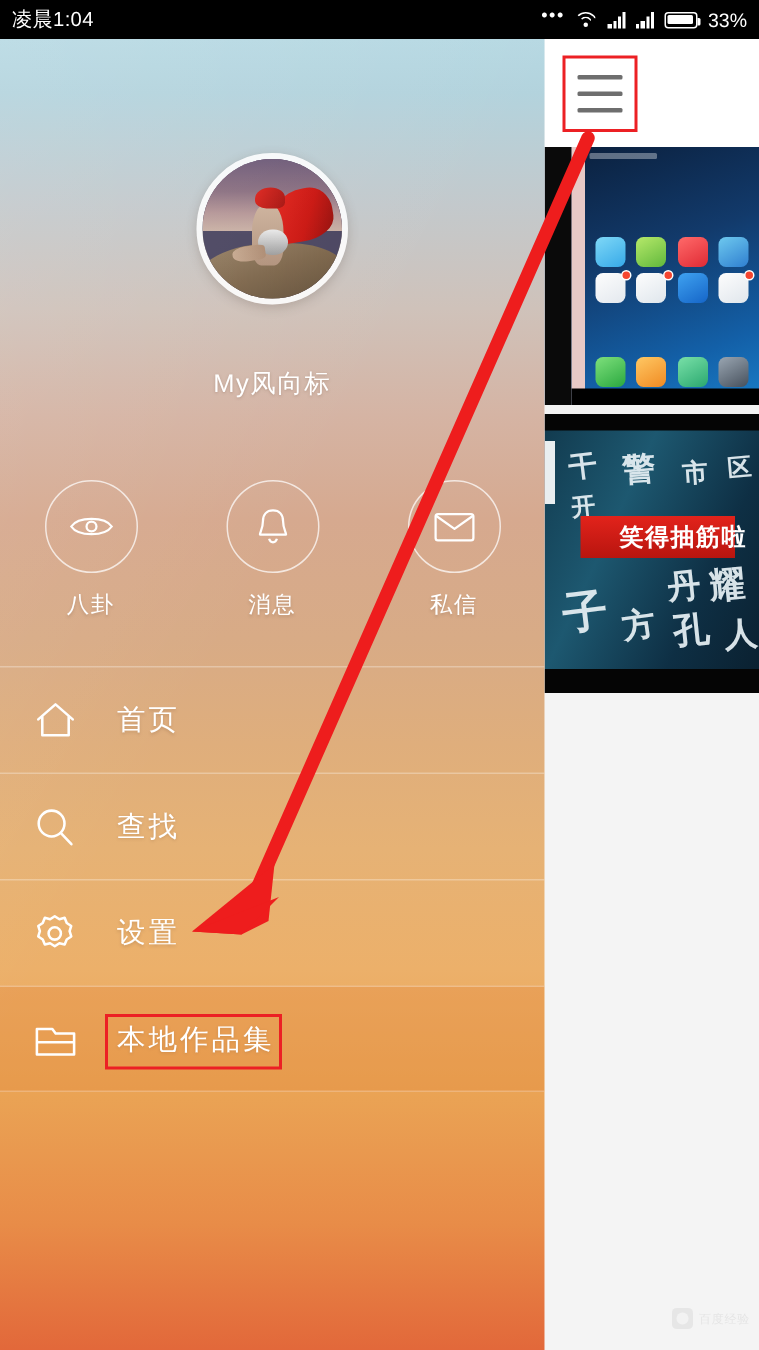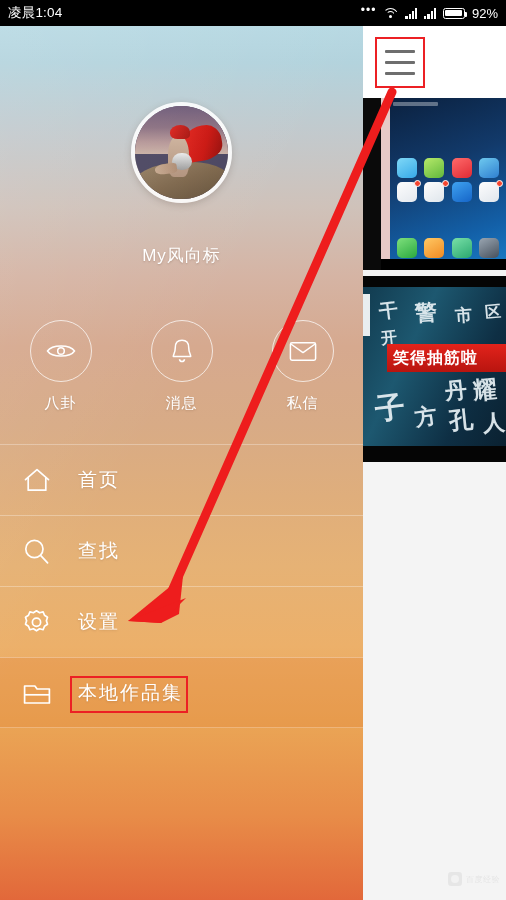--- a/index.html
+++ b/index.html
@@ -70,22 +70,22 @@
   .icwrap{ position:relative; }
 
   
   #thumb-meme{ top:250px; height:186px; background:#0b2230; }
   #thumb-meme .bg{ position:absolute; inset:0;
     background:linear-gradient(115deg,#11394d 0%,#1d5870 35%,#0e2f44 70%,#0a1f2e 100%); }
   #thumb-meme .barTop{ position:absolute; left:0; top:0; width:100%; height:11px; background:#050505; }
   #thumb-meme .barBot{ position:absolute; left:0; bottom:0; width:100%; height:16px; background:#050505; }
   #thumb-meme .ch{ position:absolute; color:#e9f2f6; font-family:"DejaVu Sans",sans-serif;
     font-weight:700; opacity:.92; }
-  #thumb-meme .redband{ position:absolute; left:24px; top:68px; width:119px; height:28px;
-    background:linear-gradient(180deg,#e2231b,#b8150f); display:flex; align-items:center; }
+  #thumb-meme .redband{ position:absolute; left:24px; top:68px; width:103px; height:28px;
+    background:linear-gradient(180deg,#e2231b,#b8150f); display:flex; align-items:center;padding-left:20px; }
   #thumb-meme .redband span{ color:#fff; font-size:16px; font-weight:700; letter-spacing:1px;
     padding-left:6px; white-space:nowrap; }
   #thumb-meme .ledge{ position:absolute; left:0; top:18px; width:7px; height:42px; background:#e9eef0; }
 
   #right-body{ position:absolute; left:0; top:436px; width:143px; bottom:0; background:#f4f4f4; }
   #watermark{ position:absolute; right:6px; bottom:14px; display:flex; align-items:center; gap:4px;
     opacity:.30; }
   #watermark .wm-ico{ width:14px; height:14px; border-radius:3px; background:#c9c9c9; position:relative; }
   #watermark .wm-ico:after{ content:""; position:absolute; left:3px; top:3px; width:8px; height:8px;
     border-radius:50%; background:#efefef; }
@@ -198,21 +198,21 @@
       </span>
     <span class="sig">
         <b></b>
         <b></b>
         <b></b>
         <b></b>
       </span>
     <span class="batt">
         <i></i>
       </span>
-    <span id="batt-pct">92%</span>
+    <span id="batt-pct">33%</span>
   </span>
 </div>
 
 <div id="right-pane">
 
   <div id="right-header">
     <div id="hamburger-box">
       <span></span>
       <span></span>
       <span></span>

